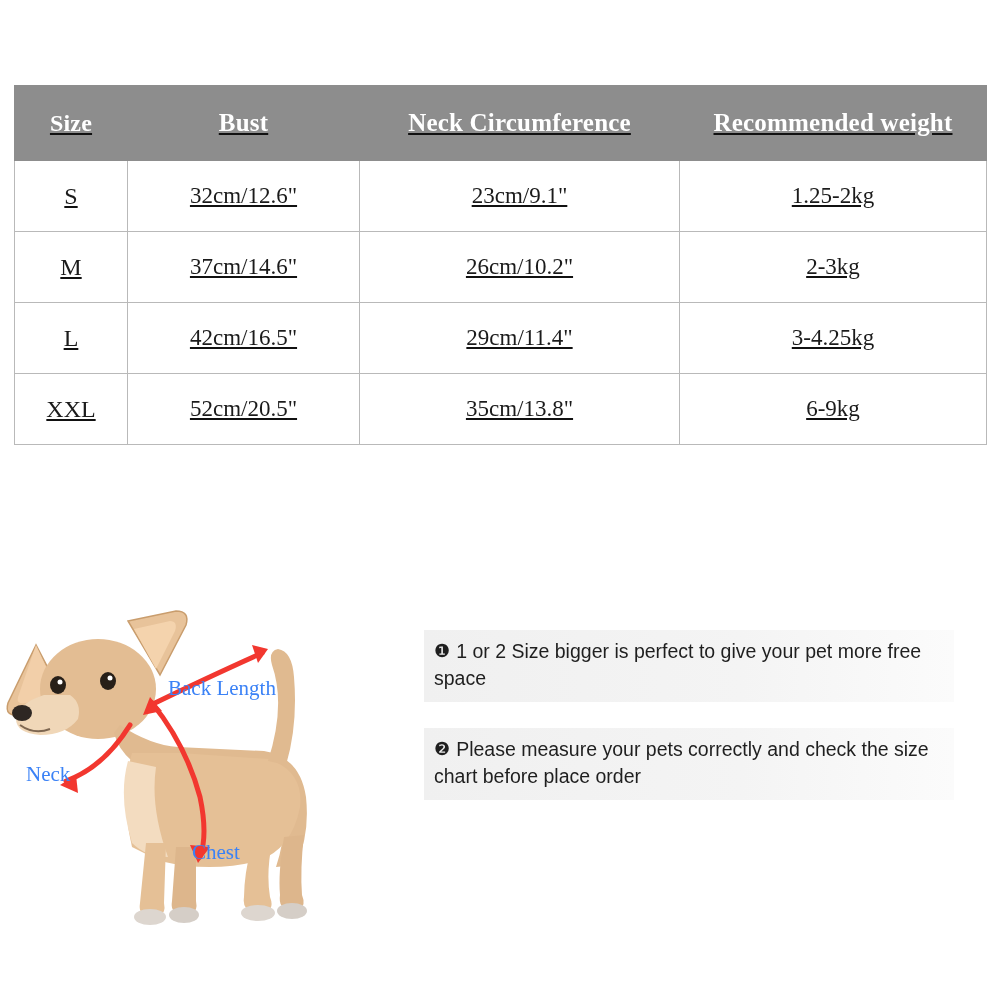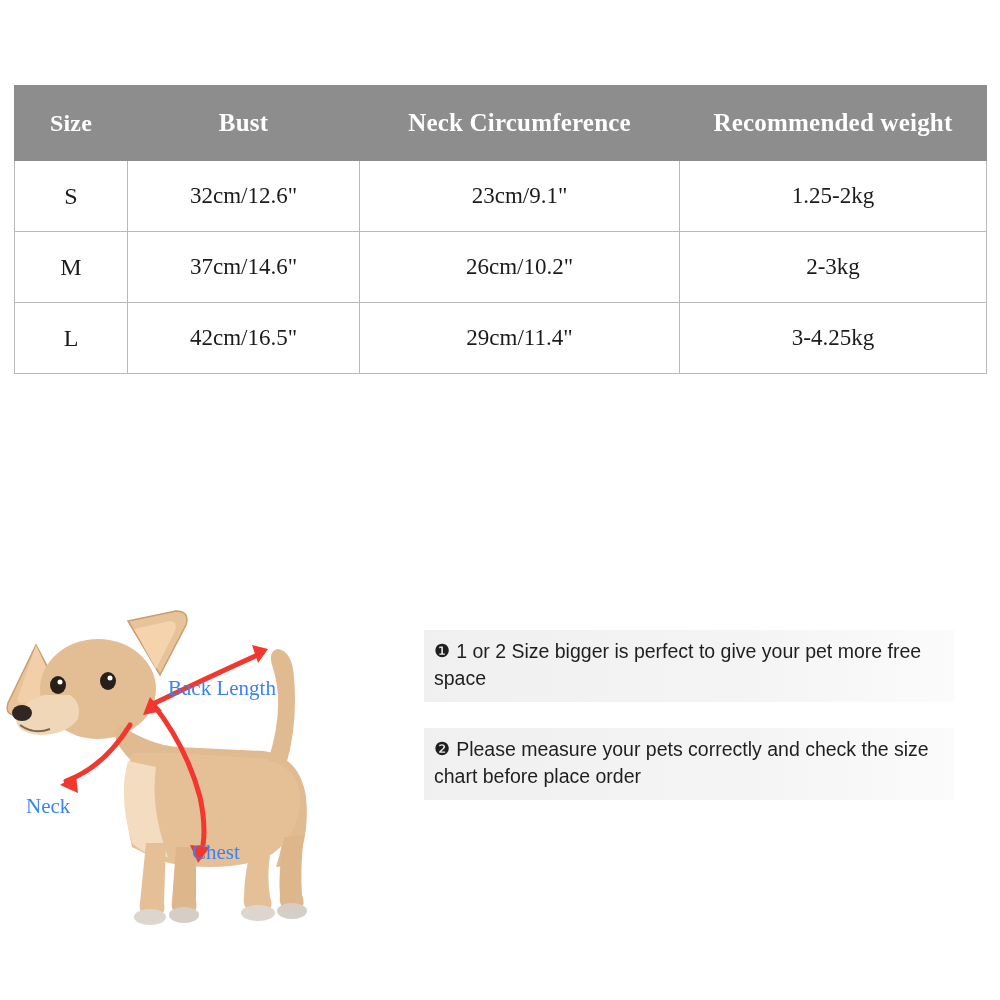--- a/index.html
+++ b/index.html
@@ -15,20 +15,21 @@
     position: relative;
     overflow: hidden;
   }
 
   
   .size-table-wrap {
     position: absolute;
     left: 14px;
     top: 85px;
     width: 972px;
+    text-decoration: underline;
   }
   table.size-table {
     border-collapse: collapse;
     width: 100%;
     table-layout: fixed;
     font-family: "Liberation Serif", serif;
   }
   table.size-table th,
   table.size-table td {
     border: 1px solid #b9b9b9;
@@ -79,21 +80,21 @@
   .dog-svg { display: block; }
 
   .measure-label {
     position: absolute;
     color: #3b82f6;
     font-family: Liberation Serif, serif;
     font-size: 20px;
     white-space: nowrap;
   }
   .label-back { left: 168px; top: 676px; font-size: 21px; }
-  .label-neck { left: 26px; top: 762px; font-size: 21px; margin-top: 32px; }
+  .label-neck { left: 26px; top: 762px; font-size: 21px; }
   .label-chest { left: 192px; top: 840px; font-size: 21px; }
 
   
   .notes {
     position: absolute;
     left: 424px;
     top: 45px;
     width: 530px;
   }
   .note {
@@ -143,20 +144,26 @@
         <td>37cm/14.6"</td>
         <td>26cm/10.2"</td>
         <td>2-3kg</td>
       </tr>
       <tr>
         <td class="cell-size">L</td>
         <td>42cm/16.5"</td>
         <td>29cm/11.4"</td>
         <td>3-4.25kg</td>
       </tr>
+      <tr>
+        <td class="cell-size">XXL</td>
+        <td>52cm/20.5"</td>
+        <td>35cm/13.8"</td>
+        <td>6-9kg</td>
+      </tr>
     </tbody>
   </table>
 </div>
 
 <div class="lower">
 
   <div class="dog-area">
     <svg class="dog-svg" width="400" height="360" viewBox="0 0 400 360" xmlns="http://www.w3.org/2000/svg">
 
       <path d="M36 60 L8 118 Q4 132 20 130 L62 110 Z" fill="#e8c39a" stroke="#c99d6d" stroke-width="1.5"></path>

